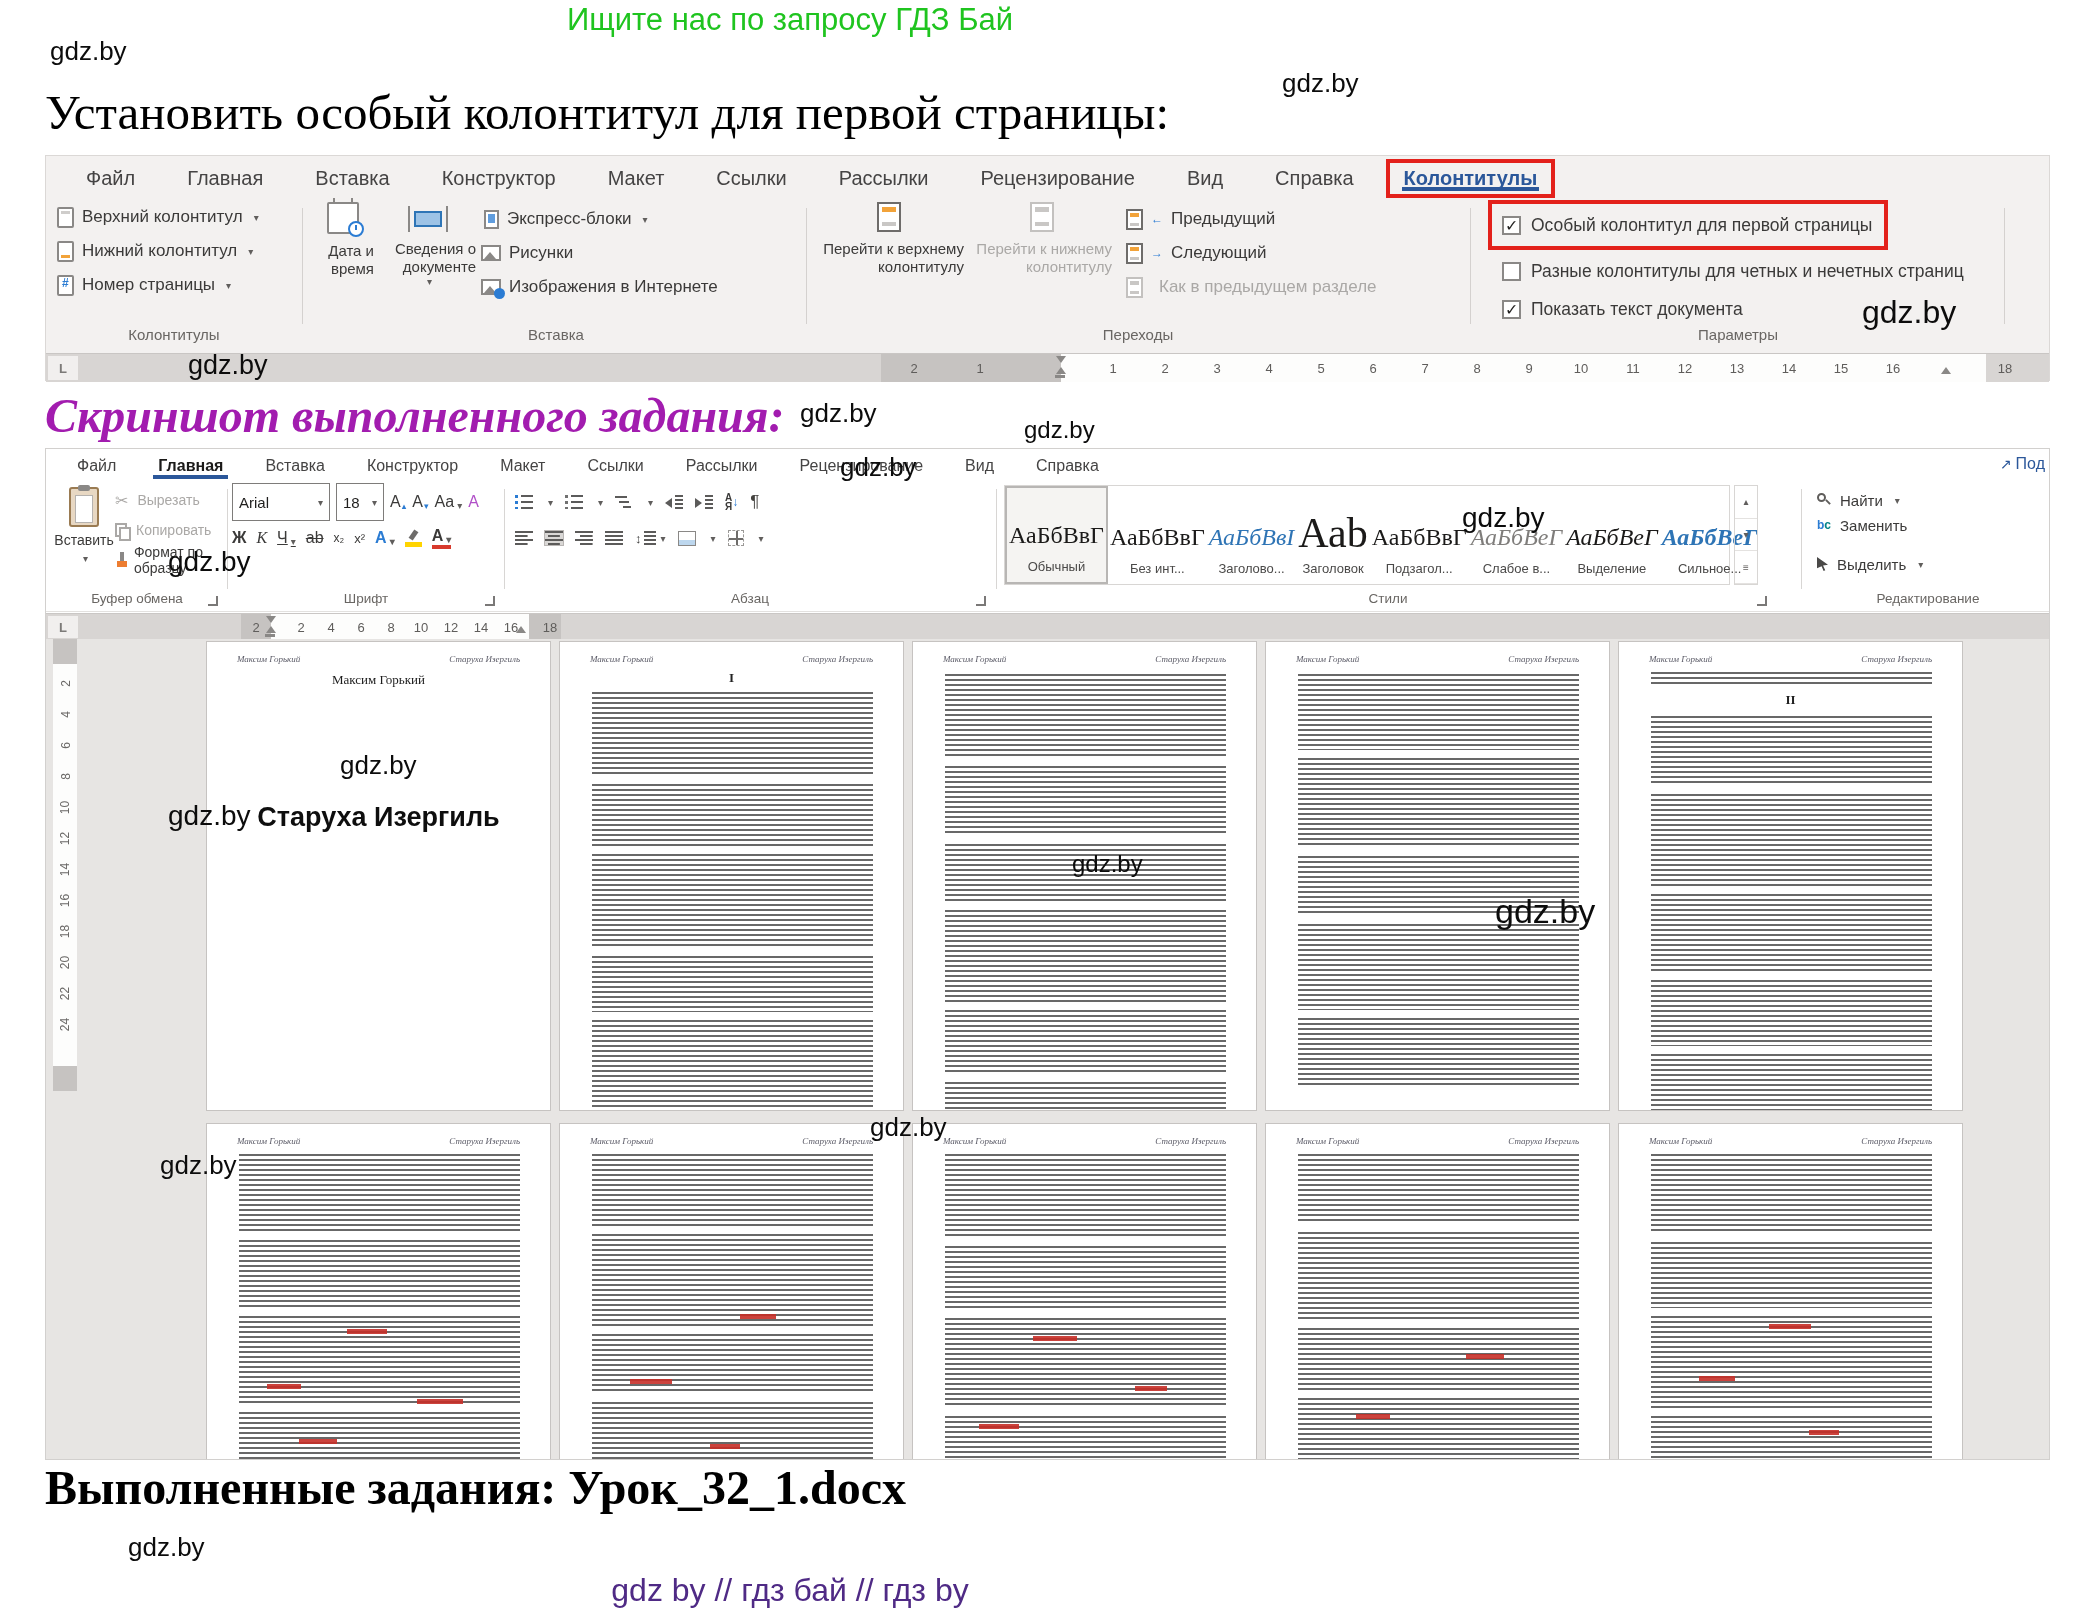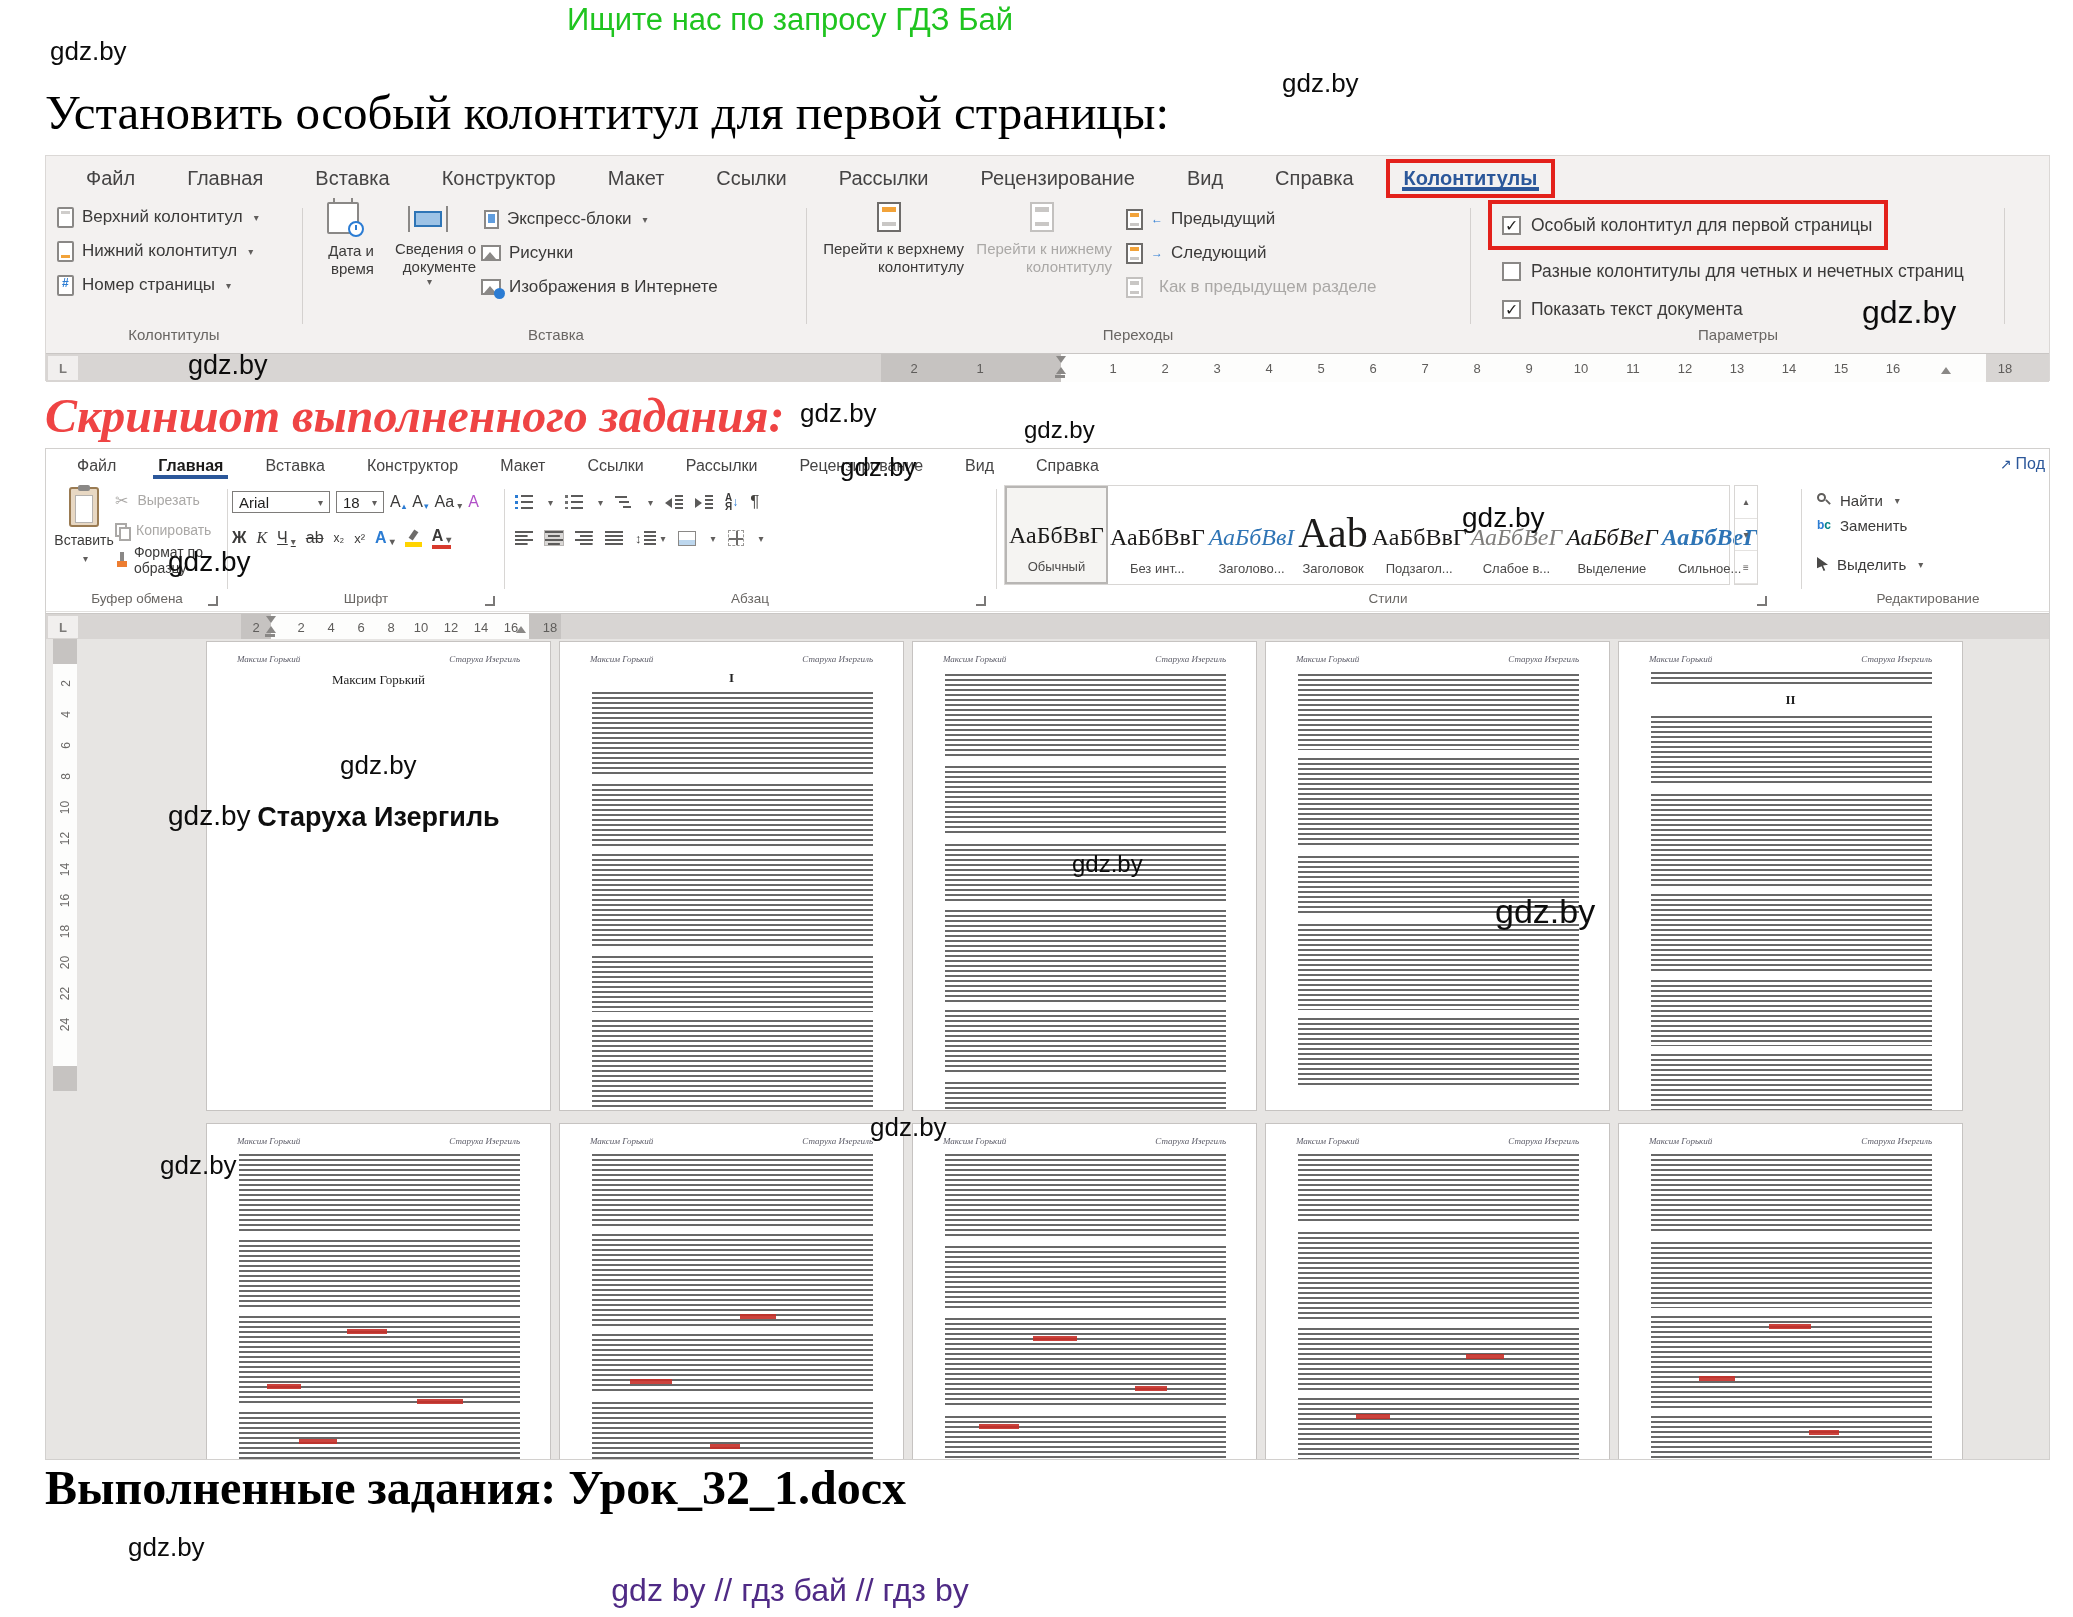--- a/index.html
+++ b/index.html
@@ -2,21 +2,21 @@
 <html><head>
 <meta charset="utf-8">
 <style>
   html,body{margin:0;padding:0;background:#fff;}
   .canvas{position:relative;width:2073px;height:1617px;overflow:hidden;background:#fff;
           font-family:"Liberation Sans",sans-serif;color:#3b3a39;}
   
   .promo{position:absolute;left:0;top:2px;width:1580px;text-align:center;
          font-size:31px;color:#1fc41f;font-weight:500;}
   .h-task{position:absolute;left:45px;top:84px;margin:0;font:400 49px "Liberation Serif",serif;color:#000;}
-  .h-shot{position:absolute;left:45px;top:388px;margin:0;font:italic 700 48px "Liberation Serif",serif;color:#ef4444;}
+  .h-shot{position:absolute;left:45px;top:388px;margin:0;font:italic 700 48px "Liberation Serif",serif;color:#a21caf;}
   .h-result{position:absolute;left:45px;top:1460px;margin:0;font:700 48px "Liberation Serif",serif;color:#000;}
   .footer-tags{position:absolute;left:400px;top:1572px;width:780px;text-align:center;
                font-size:32px;color:#4f2a85;}
   .wm{position:absolute;color:#0c0c0c;font-family:"Liberation Sans",sans-serif;}
 
   
   .tabs{display:flex;align-items:center;}
   .tab{color:#454444;white-space:nowrap;}
   .caret{font-size:10px;color:#605e5c;margin-left:3px;display:none;}
   .caret-only{font-size:10px;color:#605e5c;margin-left:3px;}
@@ -116,21 +116,21 @@
              gap:5px;font-size:14px;color:#3b3a39;cursor:pointer;}
   .clip-col{position:absolute;left:64px;top:2px;}
   .clip-col .r2row{position:static;height:30px;font-size:14px;}
   .ic-cut{font-size:16px;color:#aaa8a6;}
   .ic-copy{position:relative;width:12px;height:14px;border:2px solid #aaa8a6;background:#fff;box-sizing:border-box;}
   .ic-copy::before{content:"";position:absolute;left:2px;top:2px;width:12px;height:14px;border:2px solid #aaa8a6;background:#fff;box-sizing:border-box;}
   .ic-painter{position:relative;width:14px;height:16px;}
   .ic-painter::before{content:"";position:absolute;left:5px;top:0;width:4px;height:9px;background:#8a8886;}
   .ic-painter::after{content:"";position:absolute;left:2px;top:9px;width:10px;height:6px;background:#ed7d31;}
   .combo{display:flex;align-items:center;justify-content:space-between;background:#fff;
-         border:1px solid #7e7c7a;height:22px;padding:0 6px;font-size:15px;color:#201f1e;box-sizing:border-box;}
+         border:1px solid #7e7c7a;height:38px;padding:0 6px;font-size:15px;color:#201f1e;box-sizing:border-box;}
   .fbtn{font-size:16px;color:#3b3a39;display:flex;align-items:flex-end;cursor:pointer;white-space:nowrap;}
   .fbtn .mini{font-size:9px;color:#2b7cd3;margin-left:1px;}
   .fb-b{font-weight:700;}
   .fb-i{font-style:italic;font-family:"Liberation Serif",serif;}
   .fb-u{text-decoration:underline;}
   .fb-s{text-decoration:line-through;}
   .fb-fx{color:#2b7cd3;font-weight:700;}
   .pen{position:relative;width:17px;height:17px;}
   .pen::before{content:"";position:absolute;left:6px;top:0;width:5px;height:10px;background:#6e6c6a;transform:rotate(35deg);}
   .pen::after{content:"";position:absolute;left:0;bottom:0;width:17px;height:5px;background:#ffd400;}

